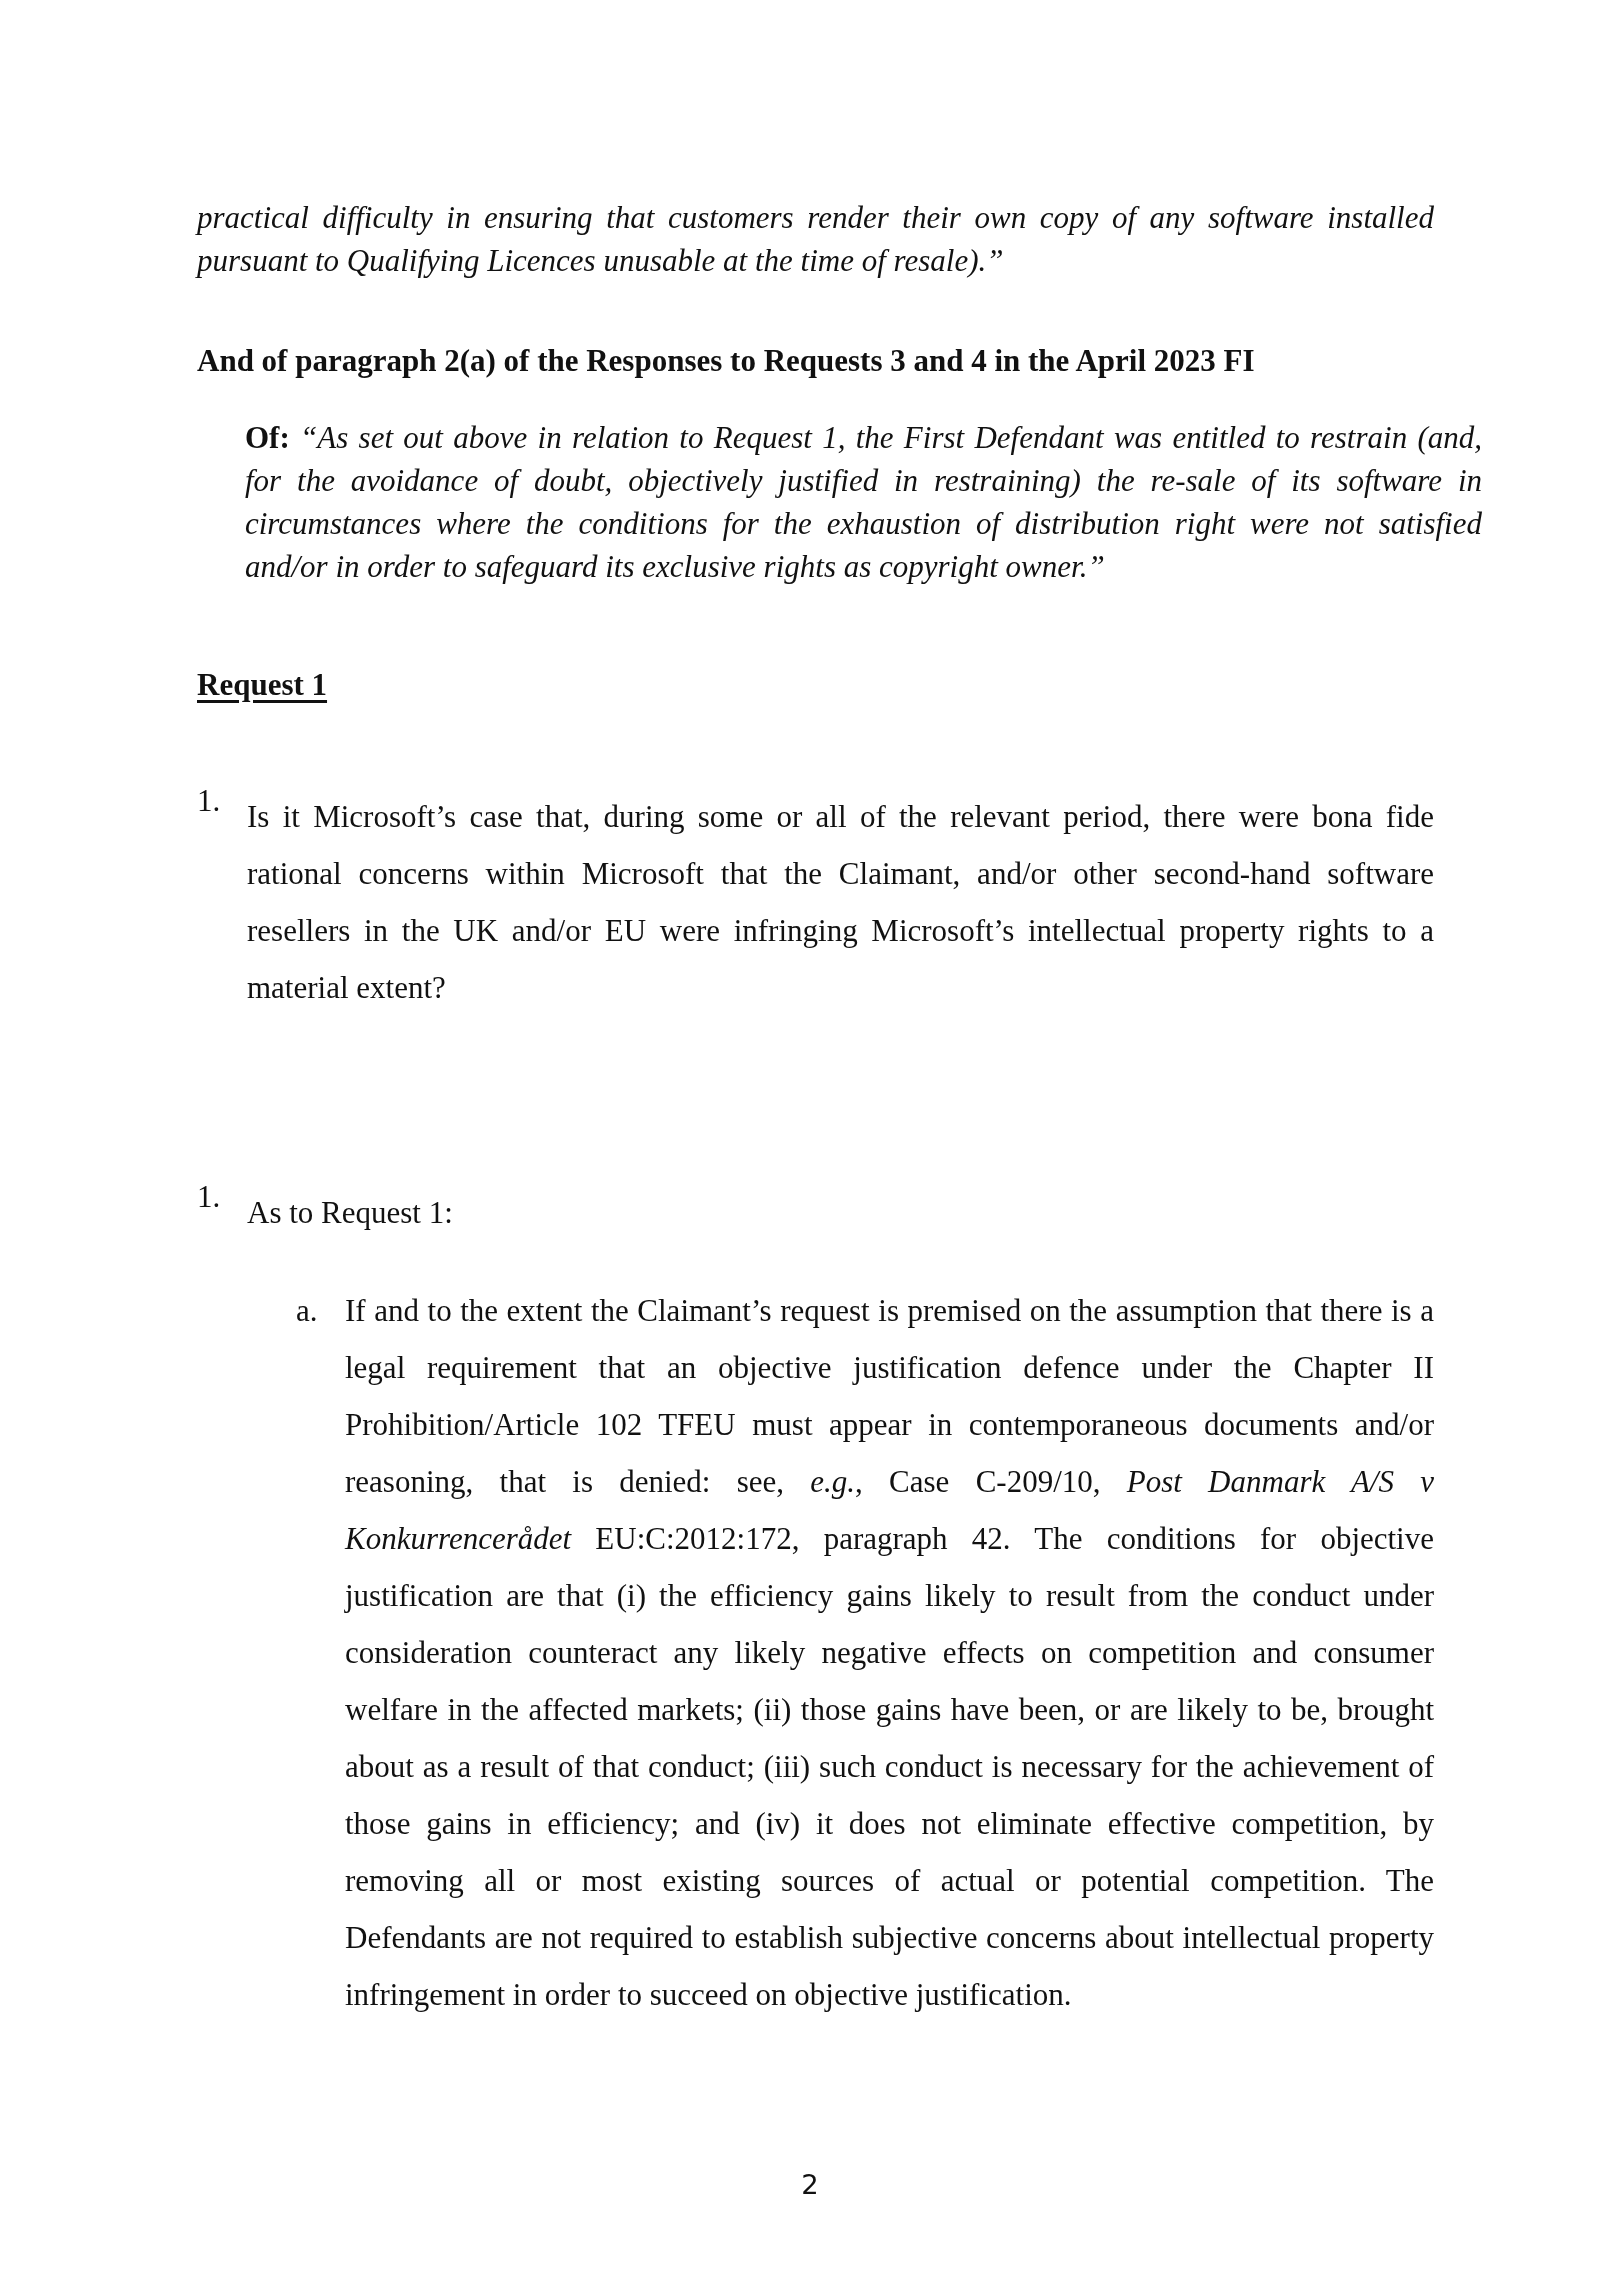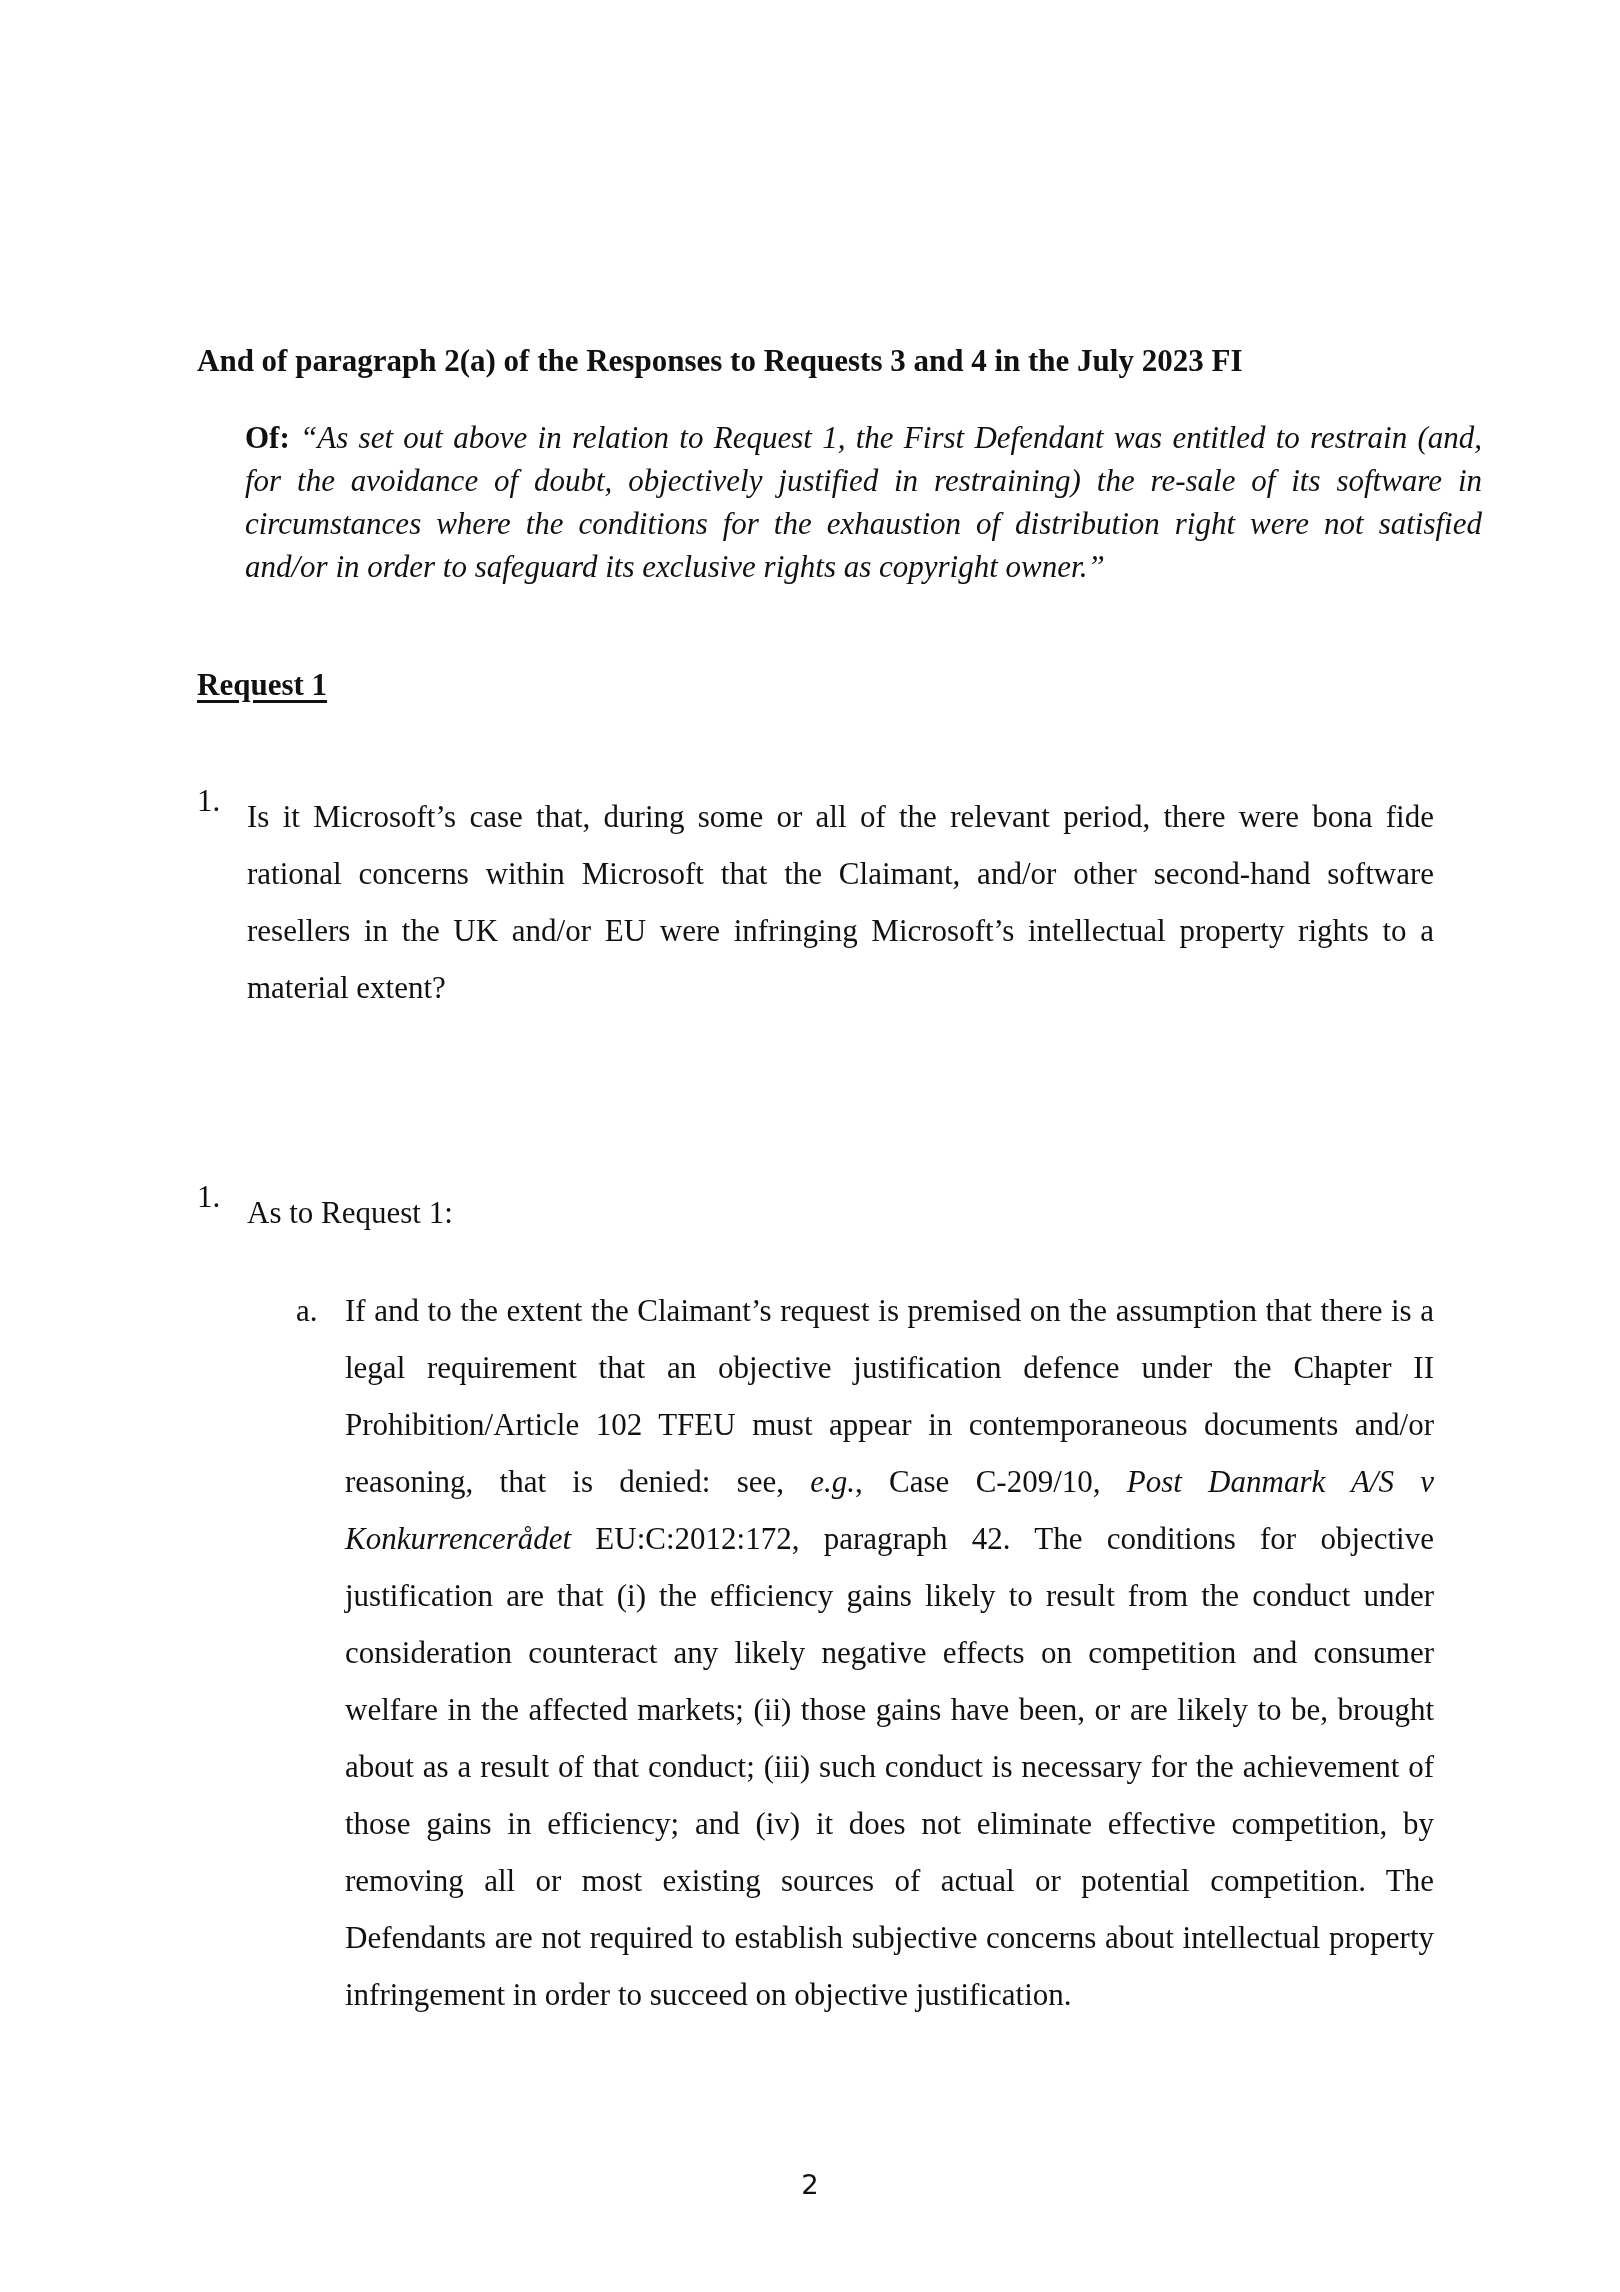--- a/index.html
+++ b/index.html
@@ -89,22 +89,23 @@
       font-family: "DejaVu Sans", "Liberation Sans", sans-serif;
       font-size: 27.4px;
       color: #111111;
     }
   </style>
 </head>
 <body>
 
 <div class="page">
 
+  <div class="block tight italic justify" style="top:196px;">practical difficulty in ensuring that customers render their own copy of any software installed pursuant to Qualifying Licences unusable at the time of resale).”</div>
 
-  <div class="block bold" style="top:339px; line-height:43px;">And of paragraph 2(a) of the Responses to Requests 3 and 4 in the July 2023 FI</div>
+  <div class="block bold" style="top:339px; line-height:43px;">And of paragraph 2(a) of the Responses to Requests 3 and 4 in the April 2023 FI</div>
 
   <div class="block tight justify" style="top:416px;margin-left:48px;">
     <span class="bold">Of:</span>
     <span class="italic">“As set out above in relation to Request 1, the First Defendant was entitled to restrain (and, for the avoidance of doubt, objectively justified in restraining) the re-sale of its software in circumstances where the conditions for the exhaustion of distribution right were not satisfied and/or in order to safeguard its exclusive rights as copyright owner.”</span>
   </div>
 
   <div class="block" style="top:663px; line-height:43px;">
     <span class="heading-underline">Request 1</span>
   </div>
 

